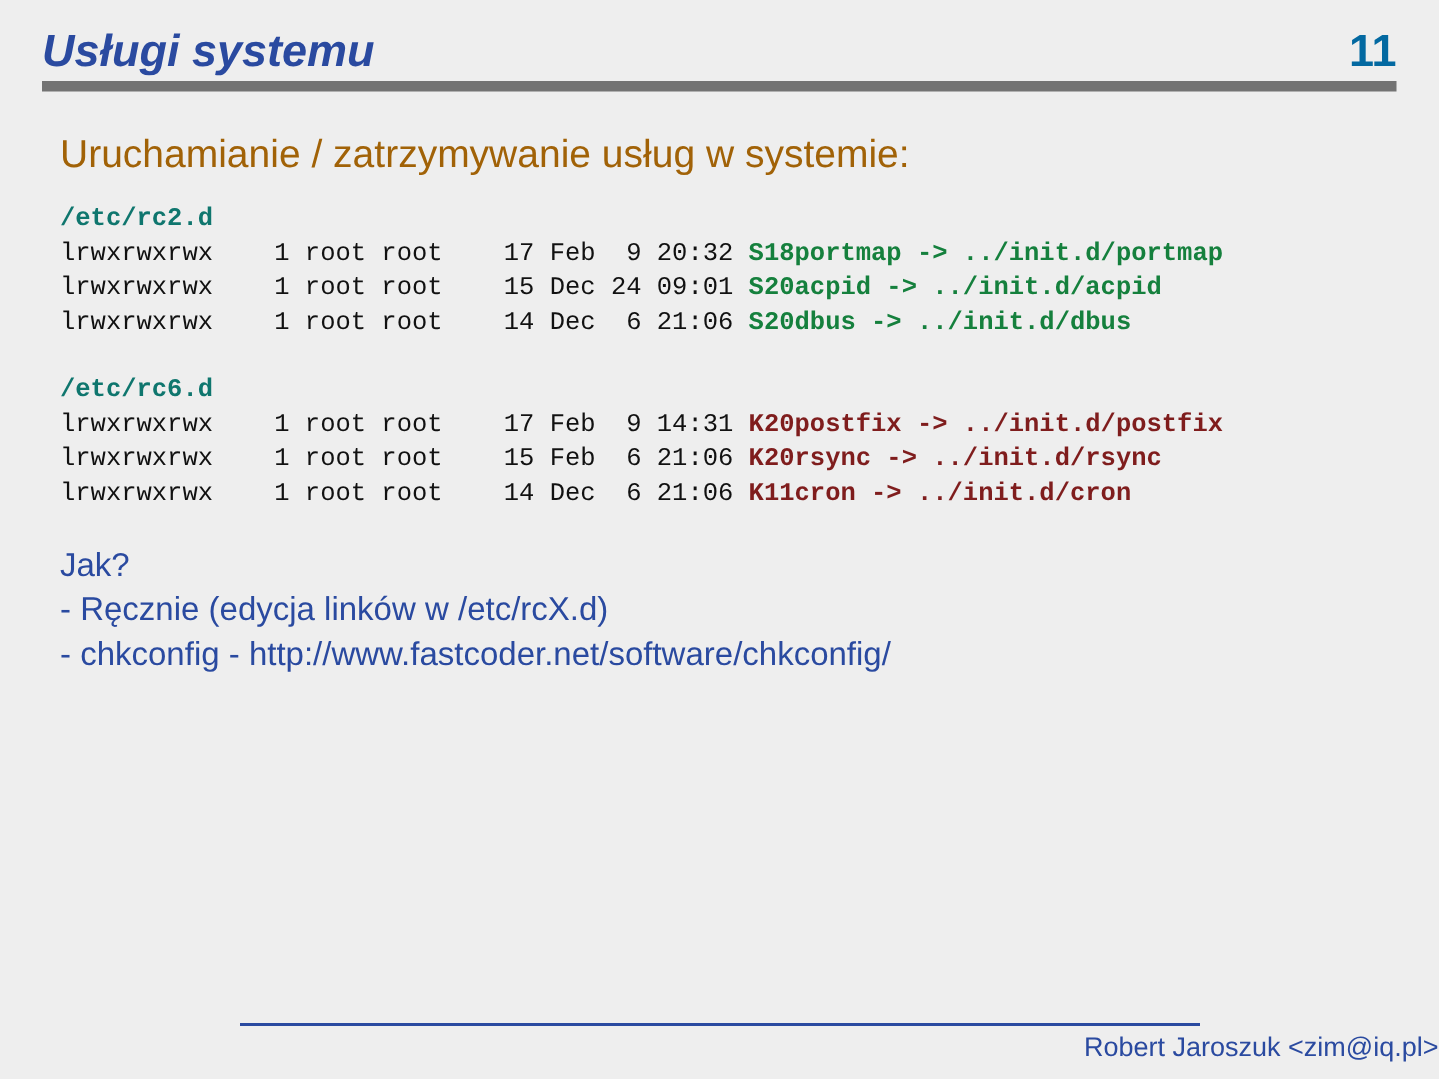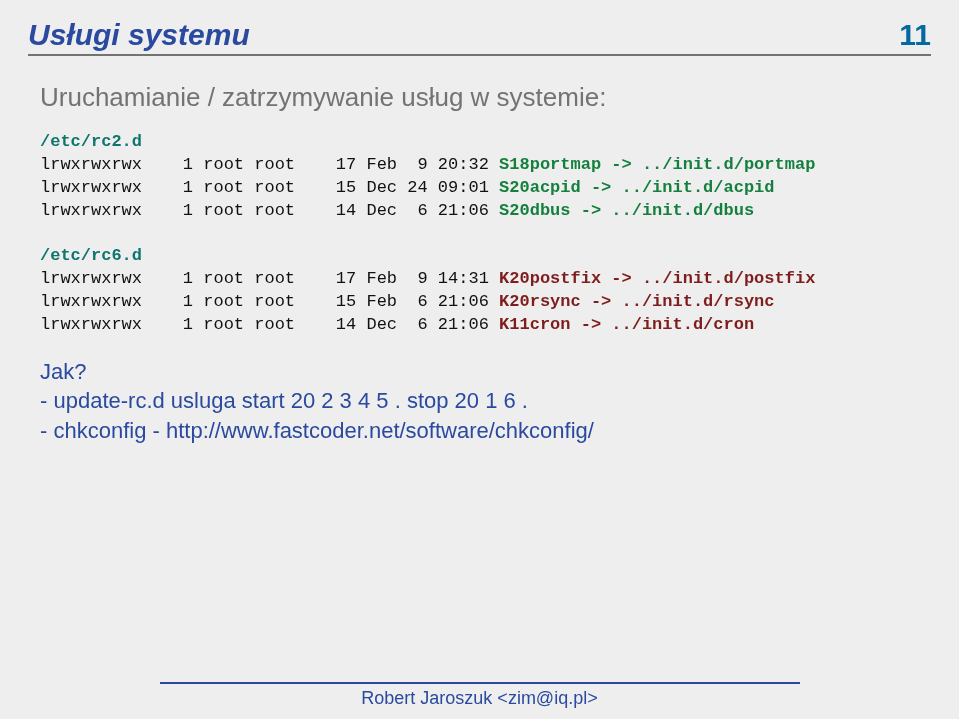--- a/index.html
+++ b/index.html
@@ -15,37 +15,37 @@
     position: relative;
     width: 959px;
     height: 719px;
     box-sizing: border-box;
     padding: 18px 28px 0 28px;
   }
   .hdr {
     display: flex;
     align-items: baseline;
     justify-content: space-between;
-    border-bottom: 2px solid #737373;
+    border-bottom: 7px solid #737373;
     padding-bottom: 2px;
     margin-bottom: 26px;
   }
   .title {
     color: #2a4aa0;
     font-size: 30px;
     font-weight: bold;
     font-style: italic;
   }
   .pagenum {
     color: #0369a1;
     font-size: 30px;
     font-weight: bold;
   }
   .heading {
-    color: #737373;
+    color: #a16207;
     font-size: 26px;
     margin: 0 0 18px 12px;
   }
   .code {
     font-family: "Courier New", monospace;
     font-size: 17px;
     line-height: 1.35;
     white-space: pre;
     margin-left: 12px;
     color: #111;
@@ -57,21 +57,21 @@
     color: #2a4aa0;
     font-size: 22px;
     margin: 20px 0 0 12px;
     line-height: 1.35;
   }
   .footer {
     position: absolute;
     left: 0;
     right: 0;
     bottom: 10px;
-    text-align: center;
+    text-align: right;
     color: #2a4aa0;
     font-size: 18px;
   }
   .footer .rule {
     width: 640px;
     max-width: 80%;
     margin: 0 auto 4px auto;
     border-top: 2px solid #2a4aa0;
   }
 </style>
@@ -94,21 +94,21 @@
 
   <div style="height:22px"></div>
 
   <div class="code"><span class="path">/etc/rc6.d</span>
 <span><span>lrwxrwxrwx    1 root root    17 Feb  9 14:31 </span><span class="svc-k">K20postfix -&gt; ../init.d/postfix</span></span>
 <span><span>lrwxrwxrwx    1 root root    15 Feb  6 21:06 </span><span class="svc-k">K20rsync -&gt; ../init.d/rsync</span></span>
 <span><span>lrwxrwxrwx    1 root root    14 Dec  6 21:06 </span><span class="svc-k">K11cron -&gt; ../init.d/cron</span></span></div>
 
   <div class="body-list">
     <div>Jak?</div>
-    <div>- update-rc.d usluga start 20 2 3 4 5 . stop 20 1 6 .</div>
+    <div>- Ręcznie (edycja linków w /etc/rcX.d)</div>
     <div>- chkconfig - http://www.fastcoder.net/software/chkconfig/</div>
   </div>
 
   <div class="footer">
     <div class="rule"></div>
     <div>Robert Jaroszuk &lt;zim@iq.pl&gt;</div>
   </div>
 
 </div>
 

